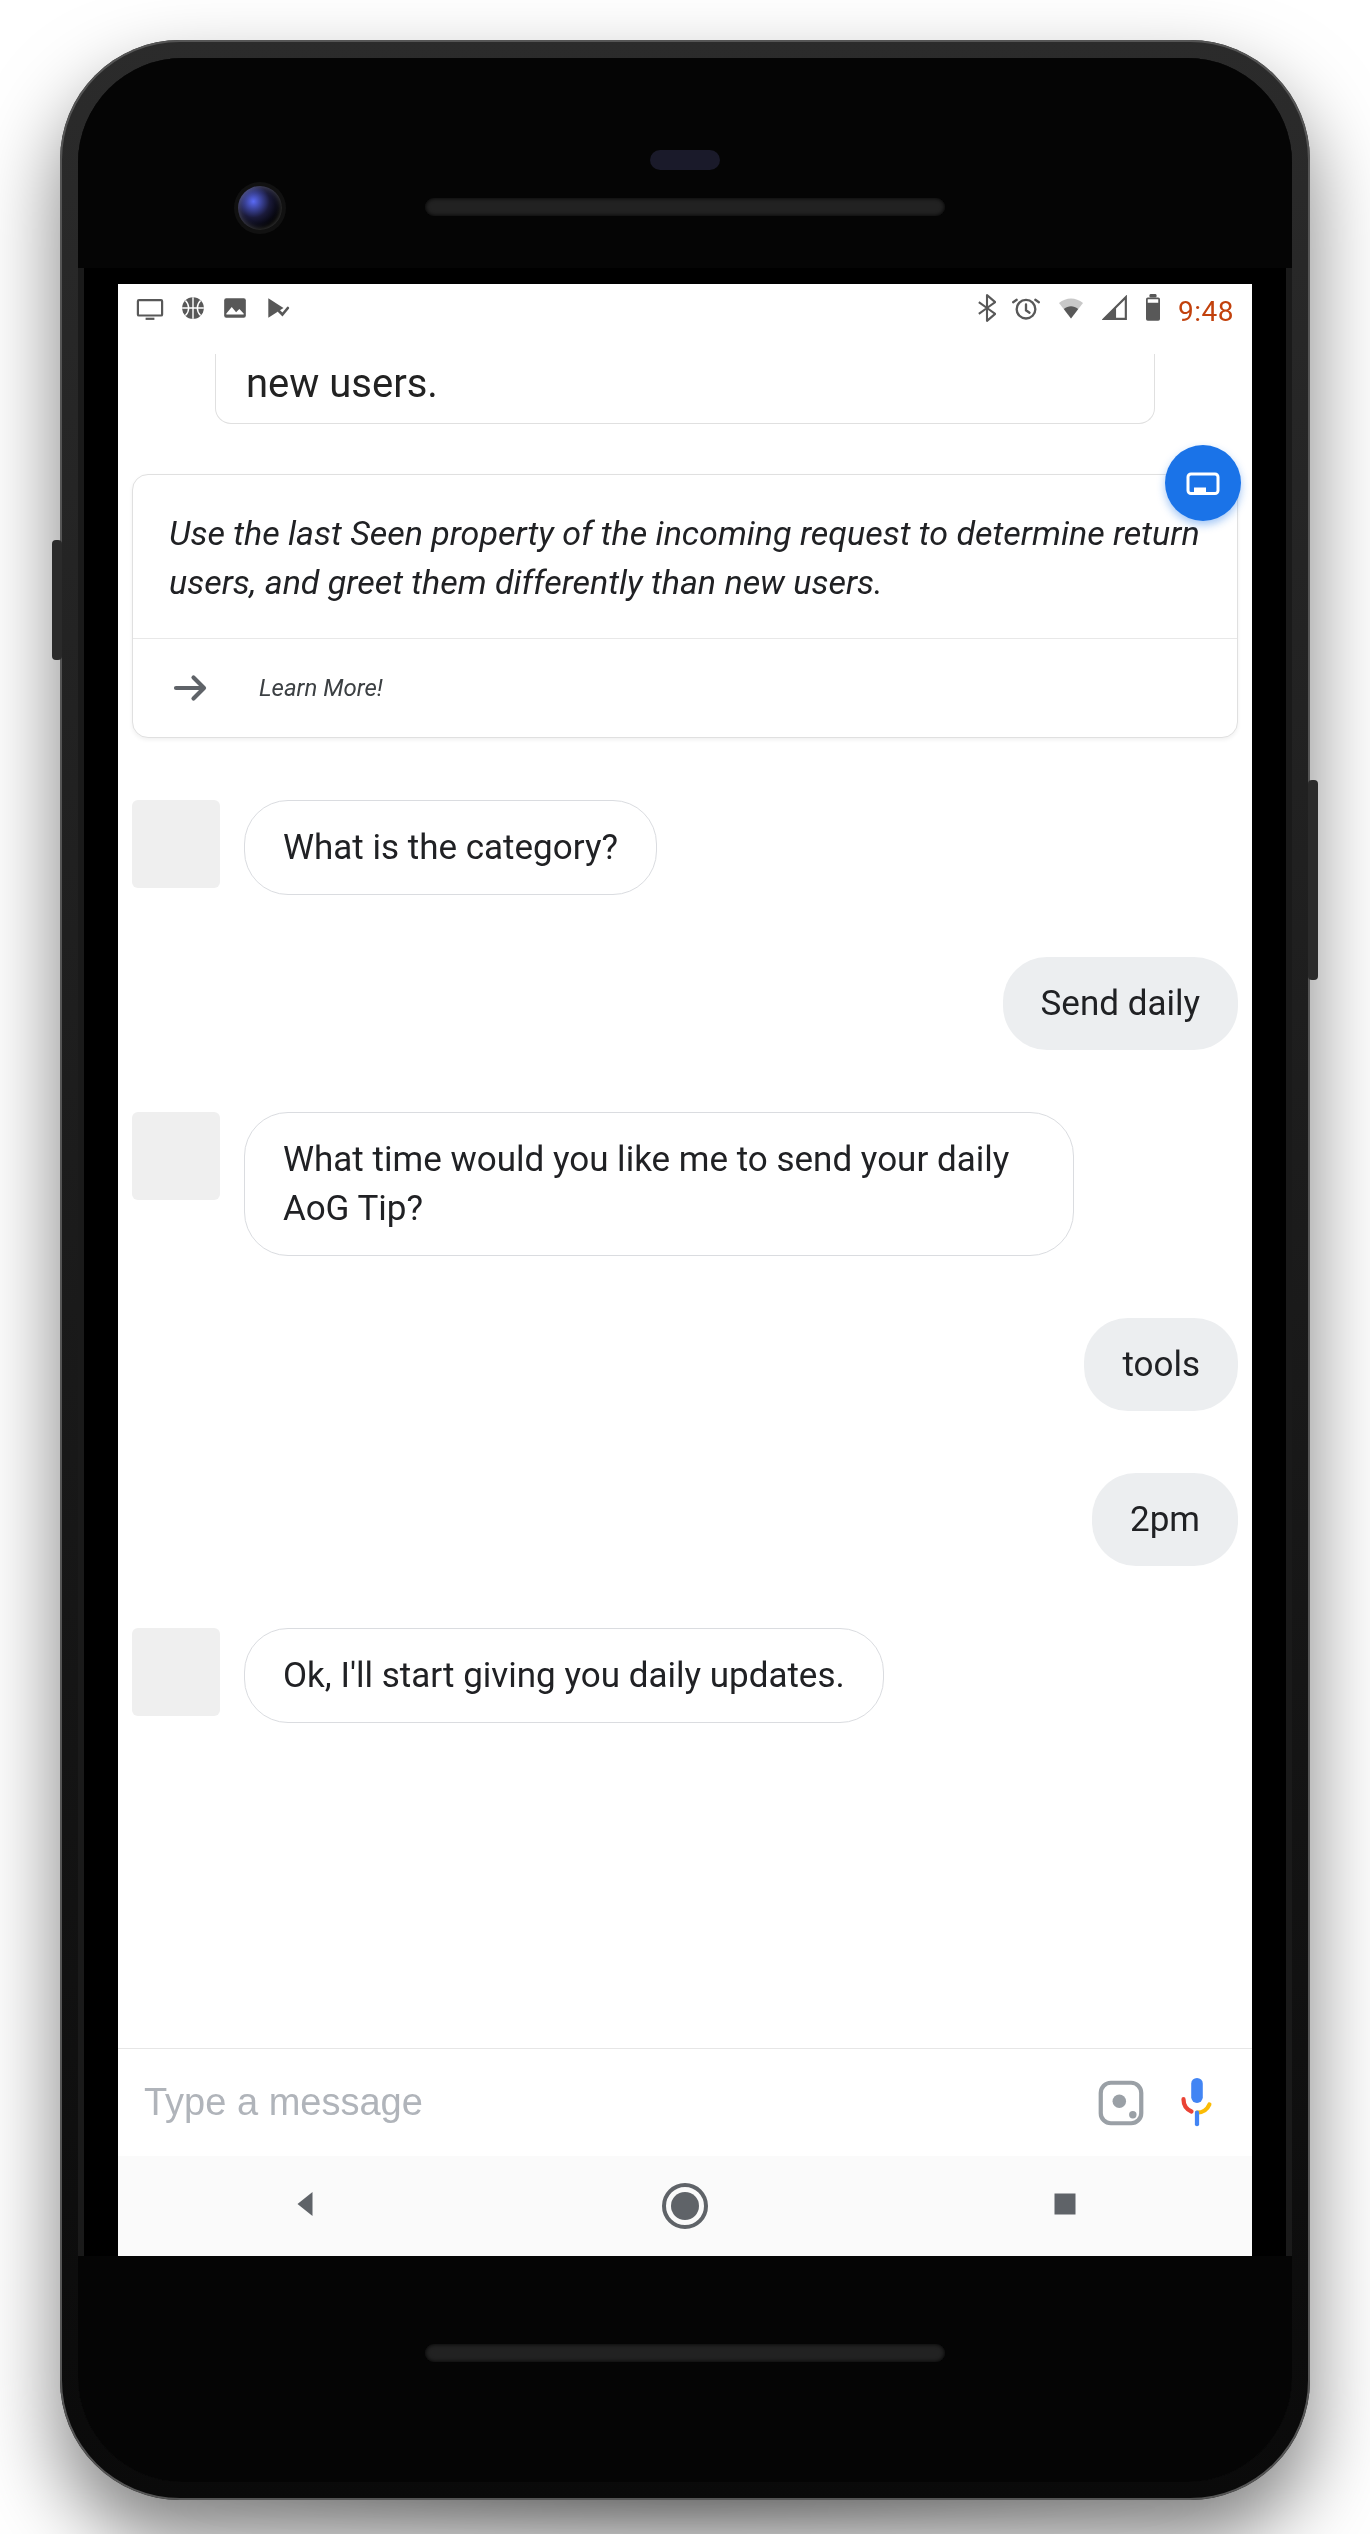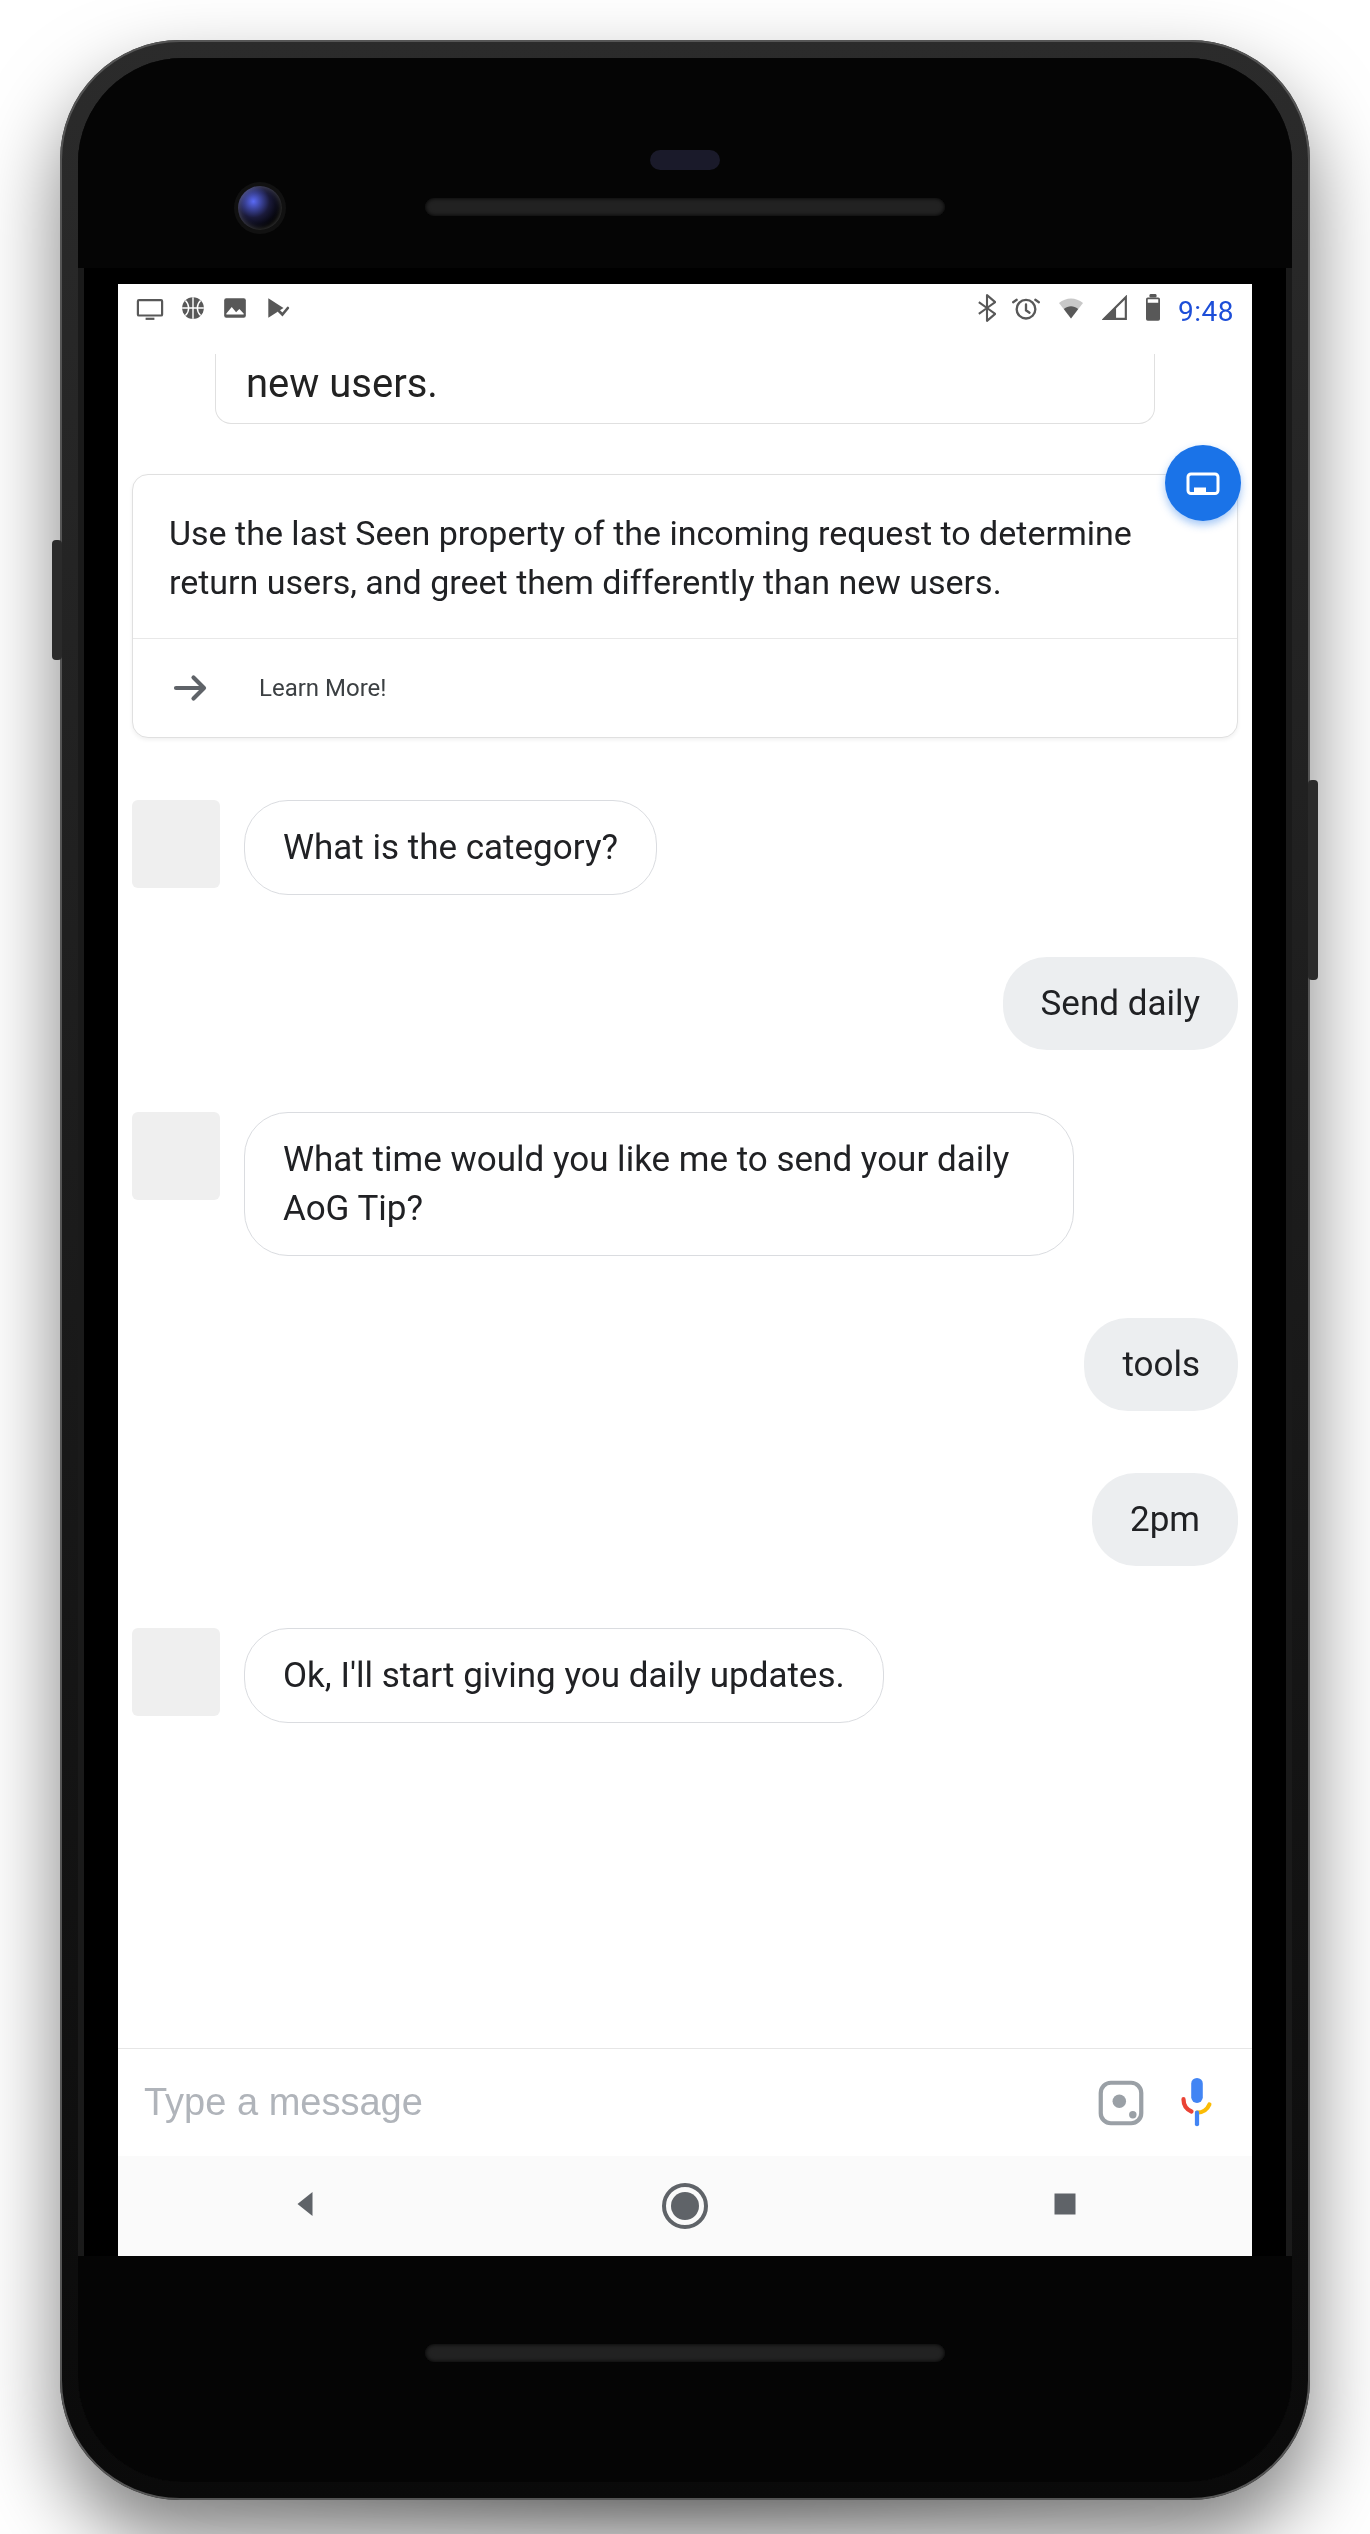--- a/index.html
+++ b/index.html
@@ -78,21 +78,21 @@
     position: absolute; left: -8px; width: 10px; height: 120px;
     top: 500px; background: #2a2a2a; border-radius: 4px;
   }
 
   
   .status-bar {
     height: 54px;
     display: flex; align-items: center;
     padding: 0 18px;
     font-size: 28px;
-    color: #1d4ed8;
+    color: #c2410c;
     justify-content: space-between;
   }
   .status-left, .status-right { display: flex; align-items: center; gap: 16px; }
   .status-right .time { font-weight: 400; letter-spacing: 0.5px; }
 
   
   .chat {
     flex: 1;
     overflow: hidden;
     padding: 0 14px;
@@ -112,20 +112,21 @@
     color: #222;
   }
 
   .tip-card {
     margin-top: 34px;
     border: 1px solid #e0e0e0;
     border-radius: 16px;
     background: #fff;
     box-shadow: 0 2px 4px rgba(0,0,0,0.06);
     position: relative;
+    font-style: italic;
   }
   .tip-body {
     padding: 34px 36px 30px;
     font-size: 34px;
     line-height: 1.45;
     color: #202124;
   }
   .tip-action {
     border-top: 1px solid #e8e8e8;
     padding: 28px 36px;

